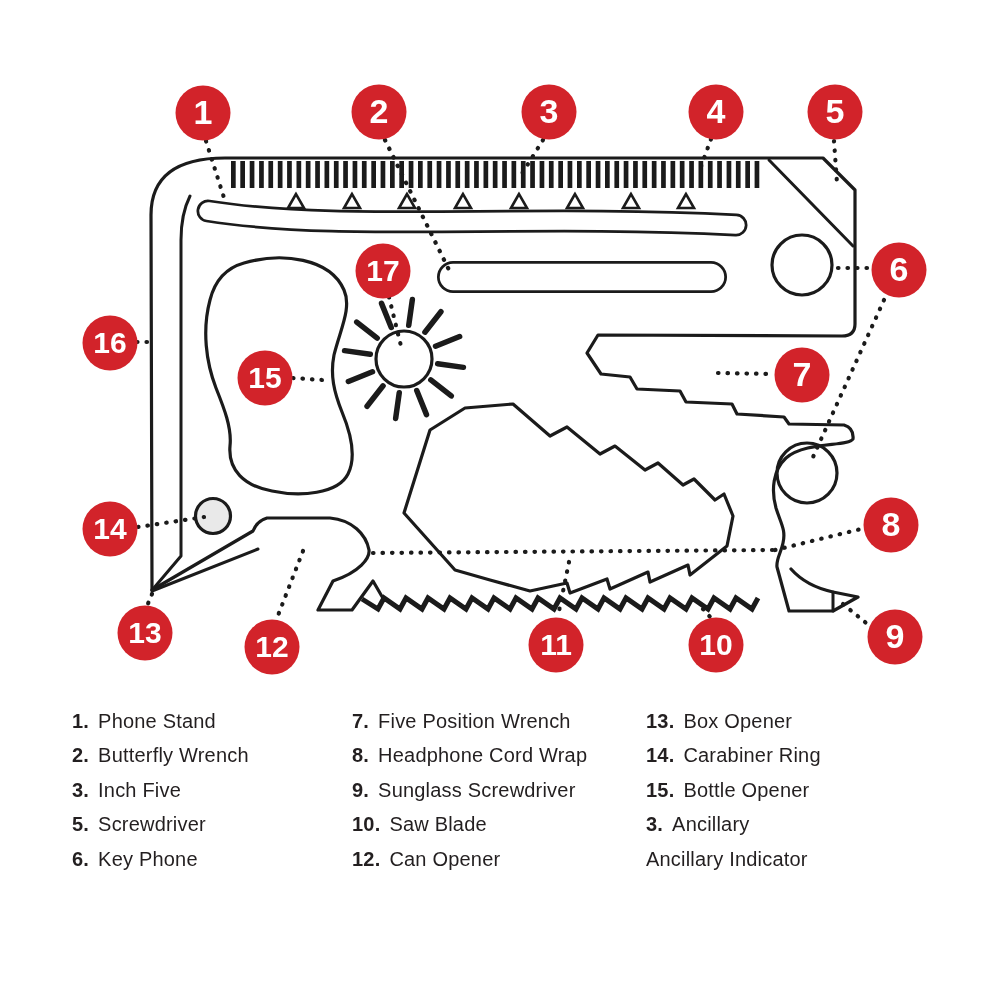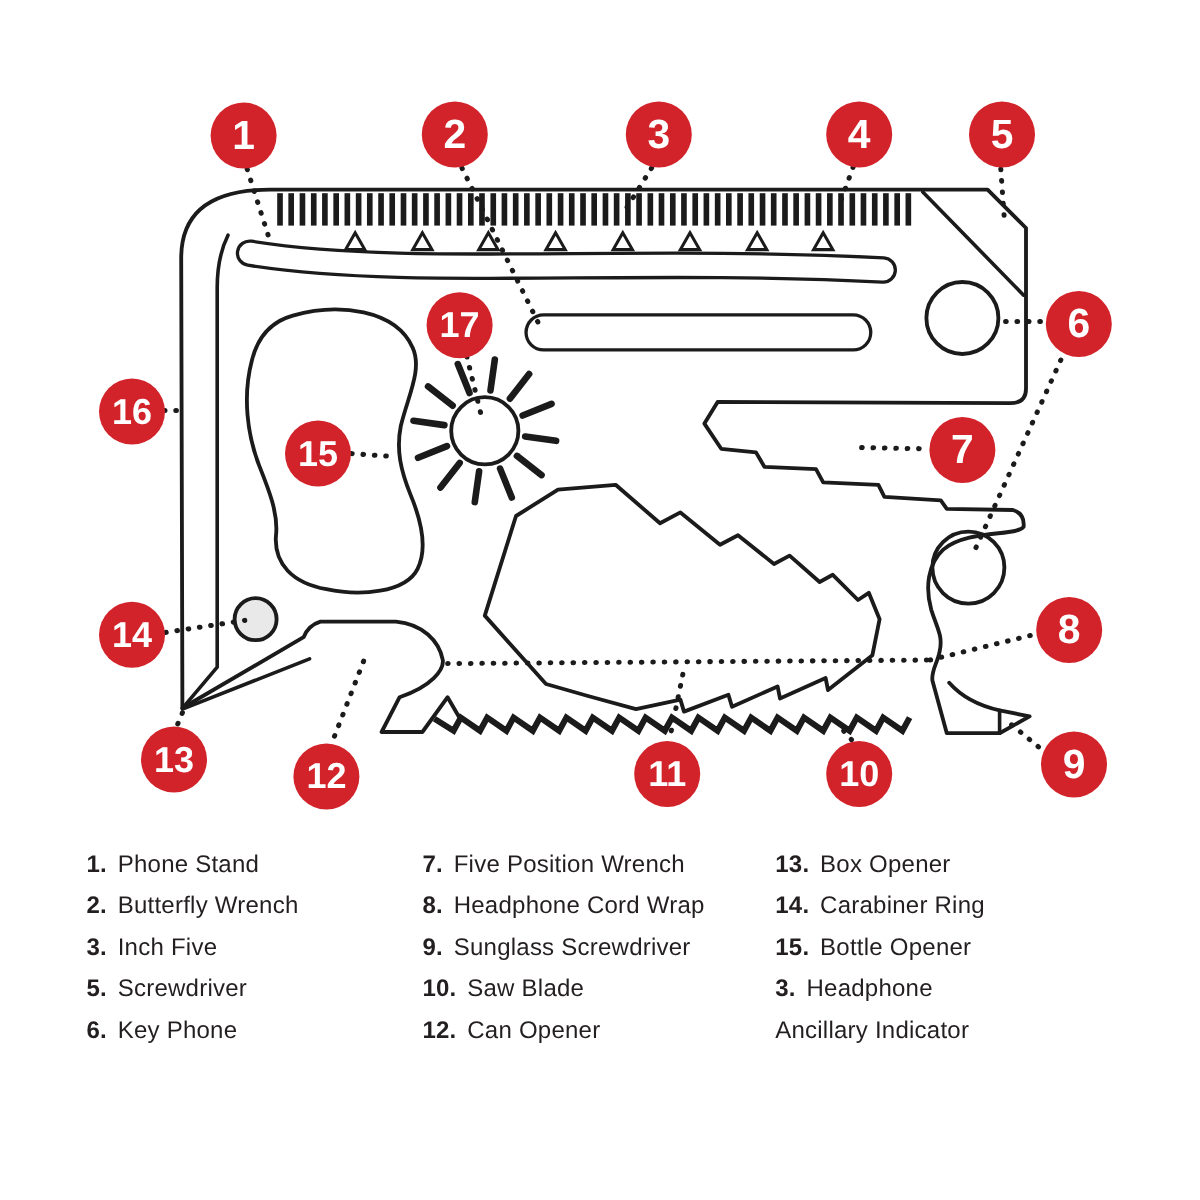--- a/index.html
+++ b/index.html
@@ -260,17 +260,17 @@
         <div class="row"><b>7.</b><span>Five Position Wrench</span></div>
         <div class="row"><b>8.</b><span>Headphone Cord Wrap</span></div>
         <div class="row"><b>9.</b><span>Sunglass Screwdriver</span></div>
         <div class="row"><b>10.</b><span>Saw Blade</span></div>
         <div class="row"><b>12.</b><span>Can Opener</span></div>
       </div>
       <div class="col col-2">
         <div class="row"><b>13.</b><span>Box Opener</span></div>
         <div class="row"><b>14.</b><span>Carabiner Ring</span></div>
         <div class="row"><b>15.</b><span>Bottle Opener</span></div>
-        <div class="row"><b>3.</b><span>Headphone</span></div>
+        <div class="row"><b>3.</b><span>Ancillary</span></div>
         <div class="row"><span>Ancillary Indicator</span></div>
       </div>
     </div>
 </div>
 
 </body></html>

